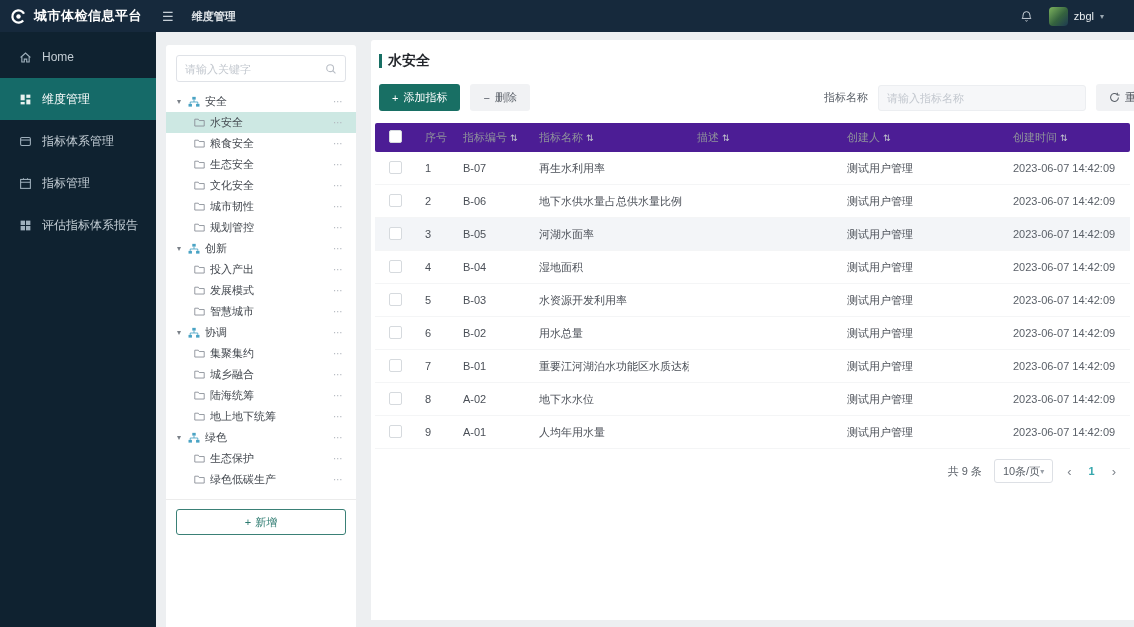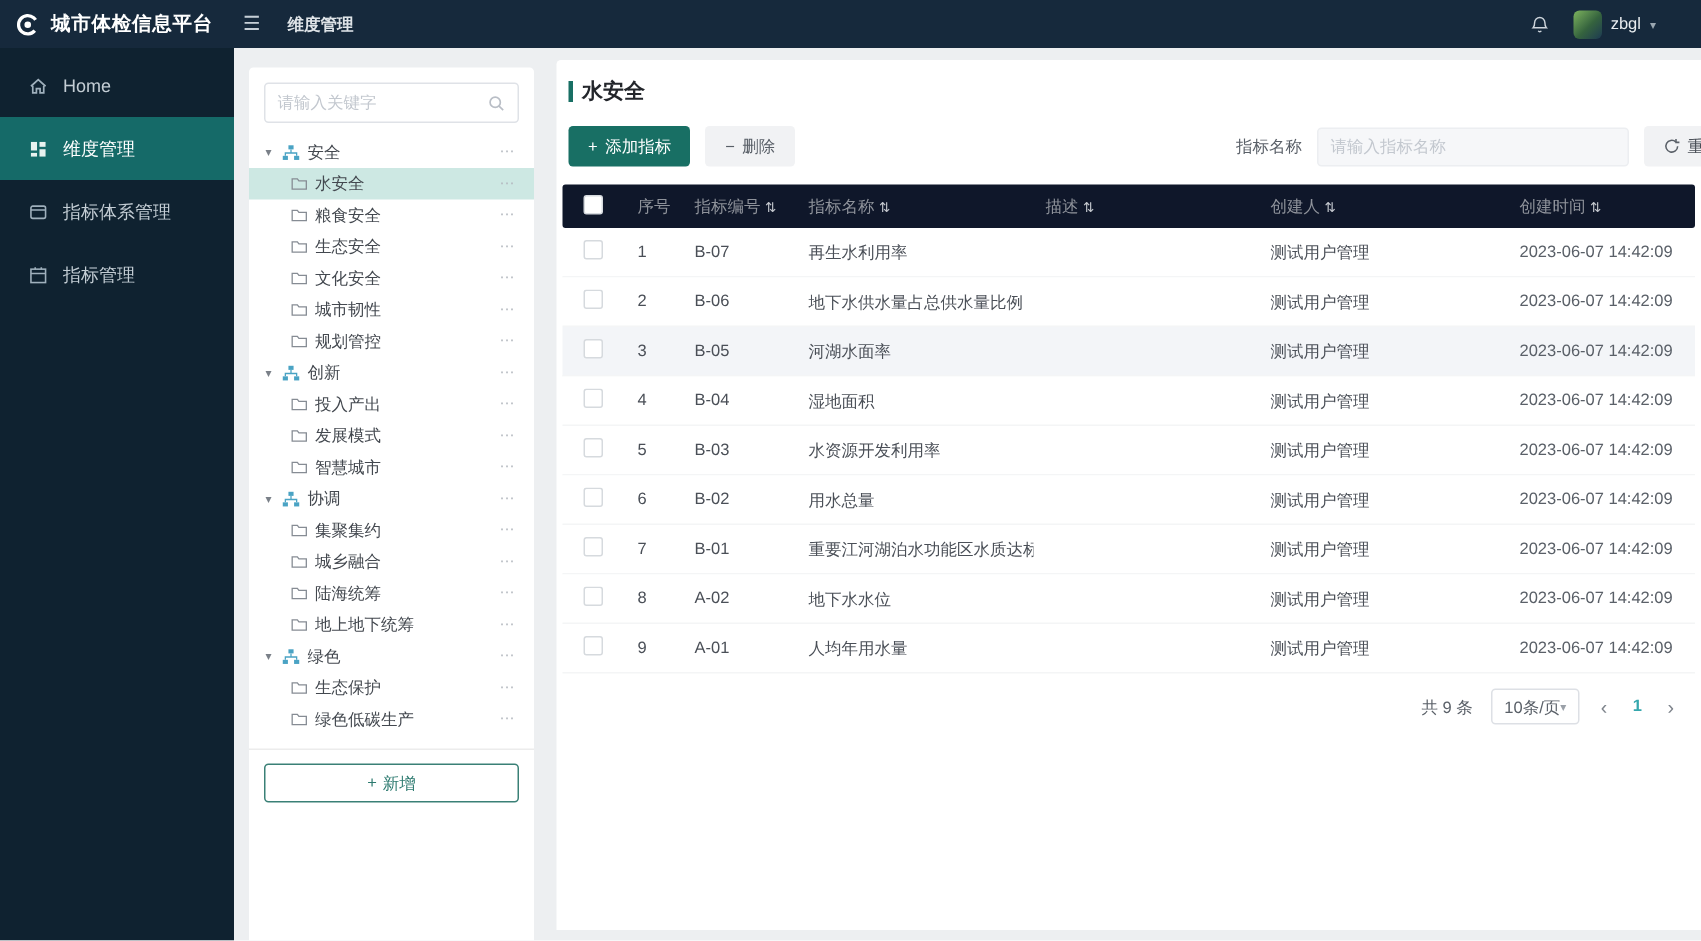--- a/index.html
+++ b/index.html
@@ -65,21 +65,21 @@
   .filter{margin-left:auto;display:flex;align-items:center;gap:10px;margin-right:-26px}
   .filter-label{color:#5a6068}
   .filter-input{width:208px;height:26px;background:#f6f7f9;border:1px solid #eceef1;border-radius:3px;
                 padding:0 8px;font-size:11px;outline:none;color:#4a4f57;font-family:inherit}
   .filter-input::placeholder{color:#c3c8cf}
   .btn-reset{background:#f1f2f4;color:#4a4f57}
 
   
   .table{margin:0 4px}
   .trow{display:grid;grid-template-columns:42px 38px 76px 158px 150px 166px auto;align-items:center}
-  .thead{background:#0f172a;height:29px;color:#8f939b;border-radius:2px}
+  .thead{background:#4c1d95;height:29px;color:#8f939b;border-radius:2px}
   .tbody .trow{height:33px;border-bottom:1px solid #f4f5f6;background:#fff}
   .tbody .trow.row-hl{background:#f3f5f8}
   .cell{padding-left:8px;white-space:nowrap;overflow:hidden}
   .cb-cell{padding-left:14px}
   .cb{width:13px;height:13px;border:1px solid #d6dade;border-radius:2px;background:#fff;display:inline-block;cursor:pointer}
   .sort{color:#c4c8ce;font-size:9px;margin-left:3px}
   .time-cell{color:#5a6068}
 
   
   .pagination{display:flex;align-items:center;justify-content:flex-end;gap:12px;
@@ -155,20 +155,31 @@
       </div>
       <div class="side-item">
         <span class="side-icon">
           <svg viewBox="0 0 16 16" width="13" height="13">
             <rect x="2" y="3" width="12" height="11" fill="none" stroke="currentColor" stroke-width="1.3"></rect>
             <path d="M2 6.5h12M5.5 3V1.5M10.5 3V1.5" stroke="currentColor" stroke-width="1.3" fill="none"></path>
           </svg>
         </span>
         <span class="side-label">指标管理</span>
       </div>
+      <div class="side-item">
+        <span class="side-icon">
+          <svg viewBox="0 0 16 16" width="13" height="13">
+            <rect x="2" y="2" width="5.4" height="5.4" fill="currentColor"></rect>
+            <rect x="8.6" y="2" width="5.4" height="5.4" fill="currentColor"></rect>
+            <rect x="2" y="8.6" width="5.4" height="5.4" fill="currentColor"></rect>
+            <rect x="8.6" y="8.6" width="5.4" height="5.4" fill="currentColor"></rect>
+          </svg>
+        </span>
+        <span class="side-label">评估指标体系报告</span>
+      </div>
     </nav>
 </div>
 
 <div class="content">
 
   <div class="tree-card">
     <div class="search-box">
       <input placeholder="请输入关键字" style="">
       <span class="tree-ico">
         <svg viewBox="0 0 14 14" width="12" height="12">

